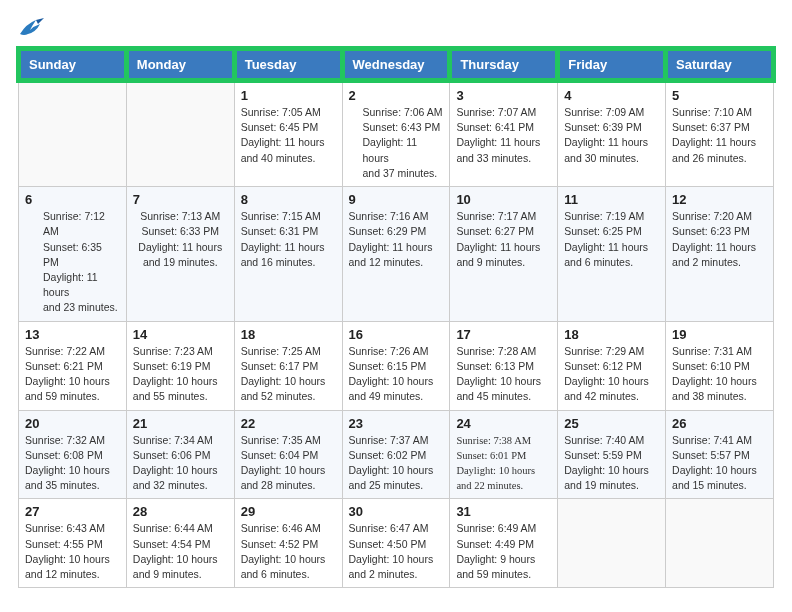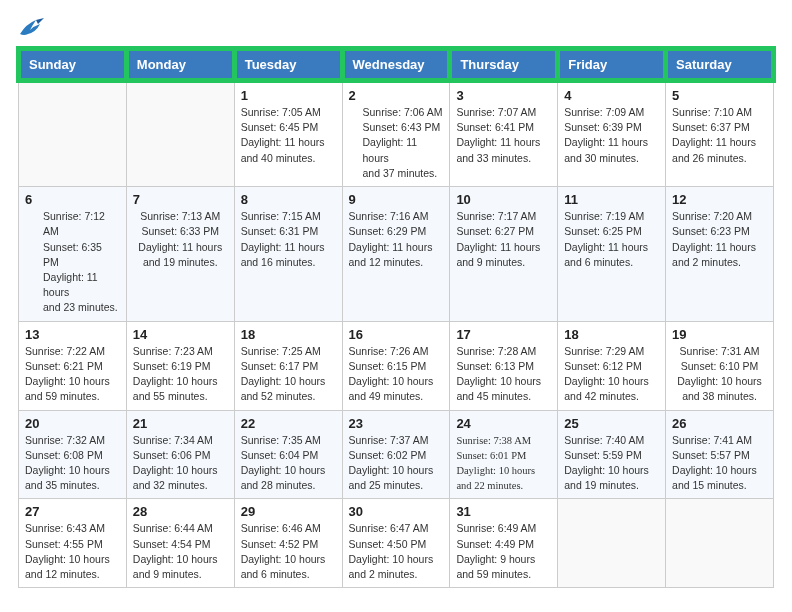--- a/index.html
+++ b/index.html
@@ -227,21 +227,21 @@
         </td>
         <td>
           <span class="day-num">18</span>
           <div class="day-info" style="white-space: pre-line;">Sunrise: 7:29 AM
 Sunset: 6:12 PM
 Daylight: 10 hours
 and 42 minutes.</div>
         </td>
         <td>
           <span class="day-num">19</span>
-          <div class="day-info" style="white-space: pre-line; text-align: center;">Sunrise: 7:31 AM
+          <div class="day-info" style="white-space: pre-line;">Sunrise: 7:31 AM
 Sunset: 6:10 PM
 Daylight: 10 hours
 and 38 minutes.</div>
         </td>
       </tr>
       <tr>
         <td>
           <span class="day-num">20</span>
           <div class="day-info" style="white-space: pre-line;">Sunrise: 7:32 AM
 Sunset: 6:08 PM

